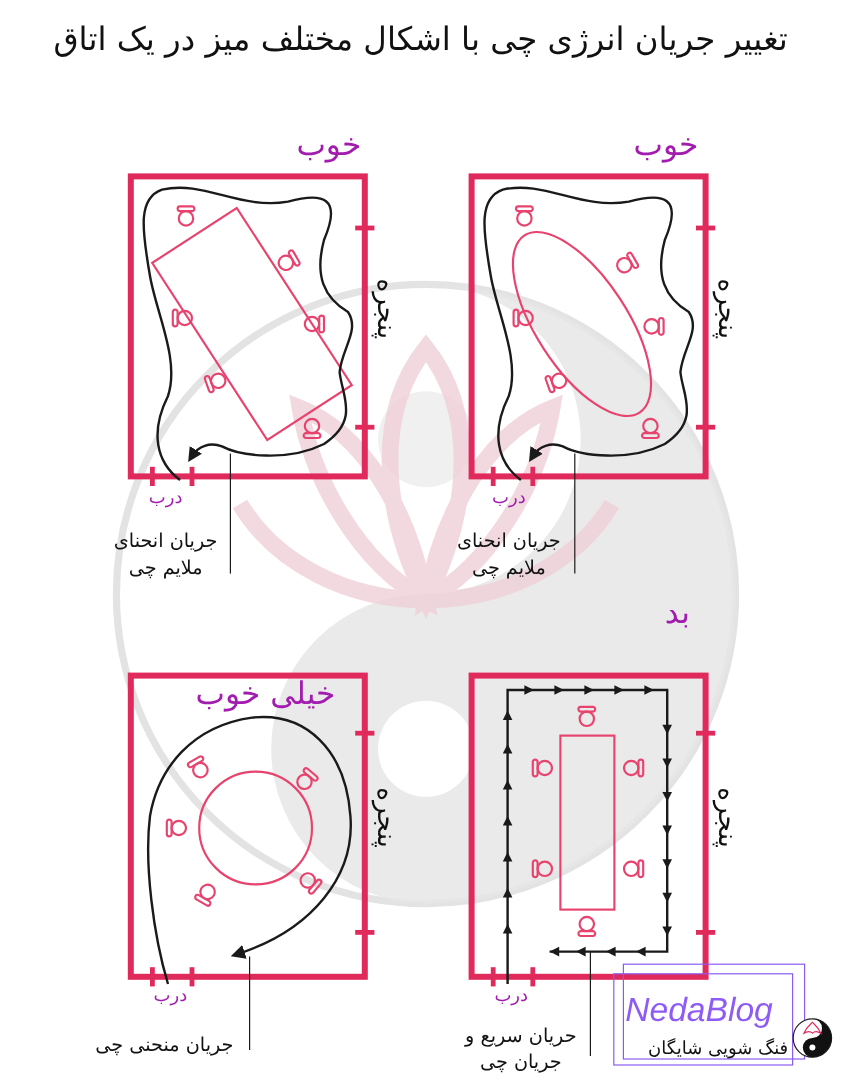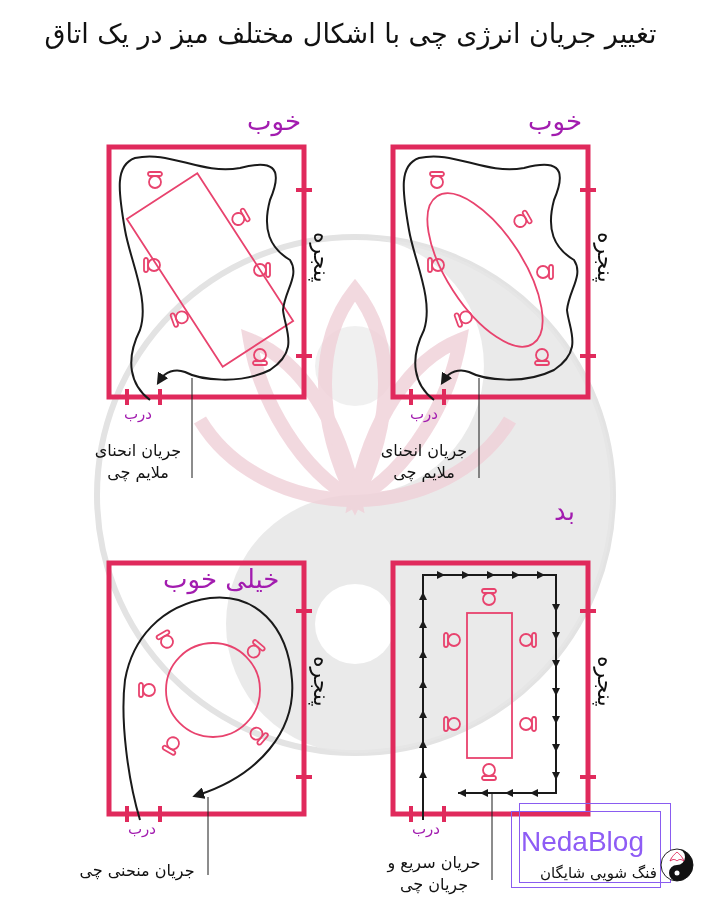--- a/index.html
+++ b/index.html
@@ -6,21 +6,21 @@
   body{width:701px;height:900px;position:relative;overflow:hidden;font-family:"DejaVu Sans",sans-serif;}
   .title{position:absolute;top:18px;left:0;width:701px;text-align:center;font-size:27px;color:#111;direction:rtl;}
   svg.main{position:absolute;left:0;top:0;}
   .lbl{position:absolute;direction:rtl;font-family:"DejaVu Sans",sans-serif;}
   .rating{color:#a21caf;font-size:26px;}
   .window{color:#111;font-size:22px;writing-mode:vertical-rl;transform:rotate(0deg);}
   .door{color:#a21caf;font-size:15px;}
   .flow{color:#111;font-size:16px;line-height:22px;text-align:center;}
   .wm{position:absolute;left:511px;top:811px;width:148px;height:75px;border:1.5px solid #8a5cf0;}
   .wm2{position:absolute;left:519px;top:803px;width:150px;height:78px;border:1.5px solid #8a5cf0;}
-  .wm-brand{position:absolute;left:521px;top:826px;font-size:28px;font-family:"Liberation Sans",sans-serif;color:#8e5cf5;letter-spacing:0px;}
+  .wm-brand{position:absolute;left:521px;top:826px;font-size:28px;font-family:"Liberation Sans",sans-serif;color:#8e5cf5;letter-spacing:0px;font-style:italic;}
   .wm-sub{position:absolute;left:540px;top:864px;font-size:15px;color:#111;direction:rtl;}
   .yy{position:absolute;left:660px;top:848px;width:34px;height:34px;}
 </style>
 </head>
 <body>
 
 <div class="title">تغییر جریان انرژی چی با اشکال مختلف میز در یک اتاق</div>
 
 <svg class="main" width="701" height="900" viewBox="0 0 701 900">
   <defs>

